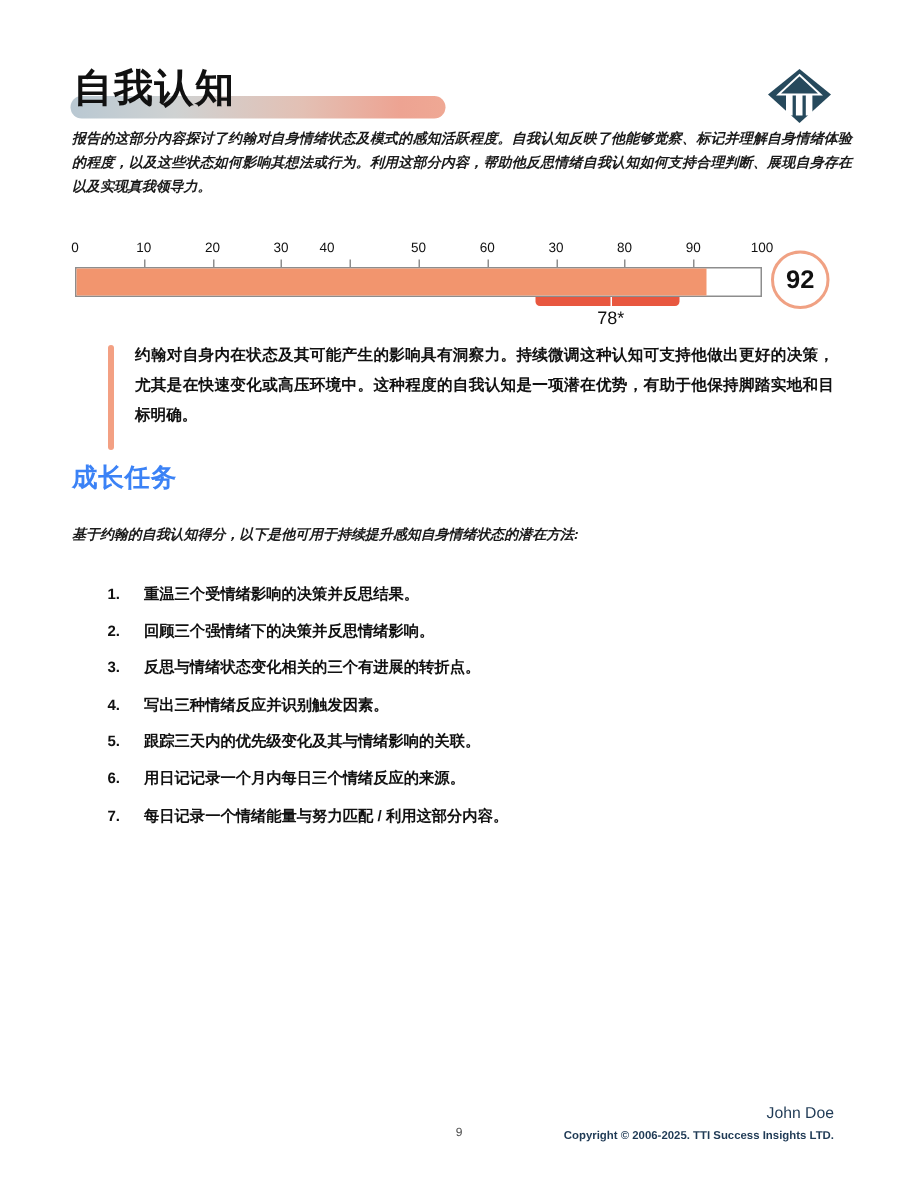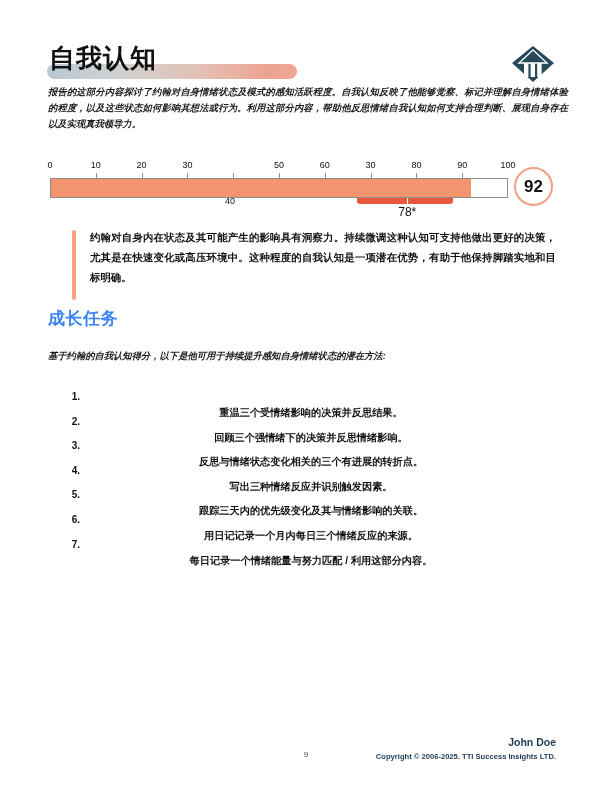--- a/index.html
+++ b/index.html
@@ -227,36 +227,35 @@
     width: 22px;
     text-align: right;
     font-size: 10px;
     font-weight: bold;
     color: #111111;
     line-height: 18px;
   }
   .task-text {
     position: absolute;
     left: 38px;
-    top: 16px;
+    top: 0;
     width: 430px;
     font-size: 10.2px;
     font-weight: bold;
     color: #111111;
     line-height: 18px;
-    text-align: center;
   }
 
   
   .footer-name {
     position: absolute;
     right: 44px;
     top: 736px;
     font-size: 10.5px;
-    font-weight: bold;
+    font-weight: normal;
     color: #1f3a55;
   }
   .footer-copy {
     position: absolute;
     right: 44px;
     top: 752px;
     font-size: 7.6px;
     font-weight: bold;
     color: #1f3a55;
     text-align: right;
@@ -296,21 +295,21 @@
 
   <div class="gauge">
     <div class="scale-labels" id="scale-labels">
         <div class="tick-label" style="left: 50px;">0</div>
         <div class="tick-label" style="left: 95.8px;">10</div>
         <div class="tick-mark" style="left: 95.8px;"></div>
         <div class="tick-label" style="left: 141.6px;">20</div>
         <div class="tick-mark" style="left: 141.6px;"></div>
         <div class="tick-label" style="left: 187.4px;">30</div>
         <div class="tick-mark" style="left: 187.4px;"></div>
-        <div class="tick-label" style="left: 230px; margin-top: 36px;">40</div>
+        <div class="tick-label" style="left: 218px;">40</div>
         <div class="tick-mark" style="left: 233.2px;"></div>
         <div class="tick-label" style="left: 279px;">50</div>
         <div class="tick-mark" style="left: 279px;"></div>
         <div class="tick-label" style="left: 324.8px;">60</div>
         <div class="tick-mark" style="left: 324.8px;"></div>
         <div class="tick-label" style="left: 370.6px;">30</div>
         <div class="tick-mark" style="left: 370.6px;"></div>
         <div class="tick-label" style="left: 416.4px;">80</div>
         <div class="tick-mark" style="left: 416.4px;"></div>
         <div class="tick-label" style="left: 462.2px;">90</div>

